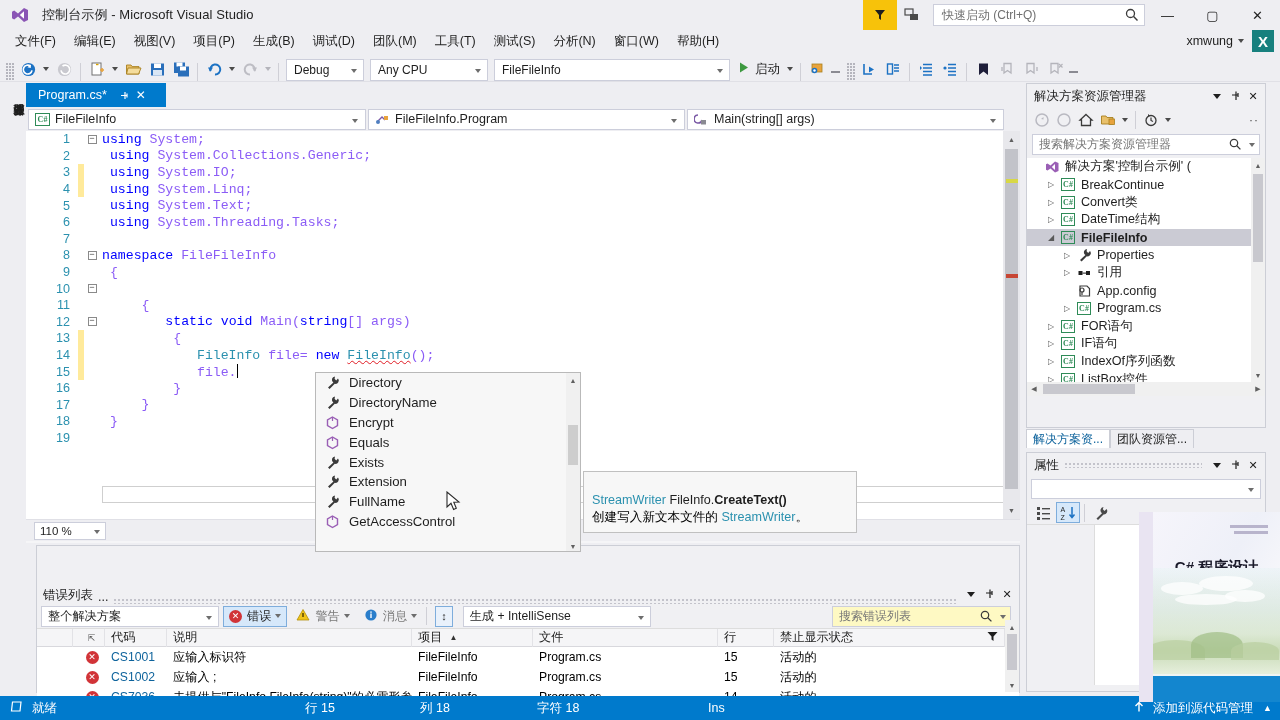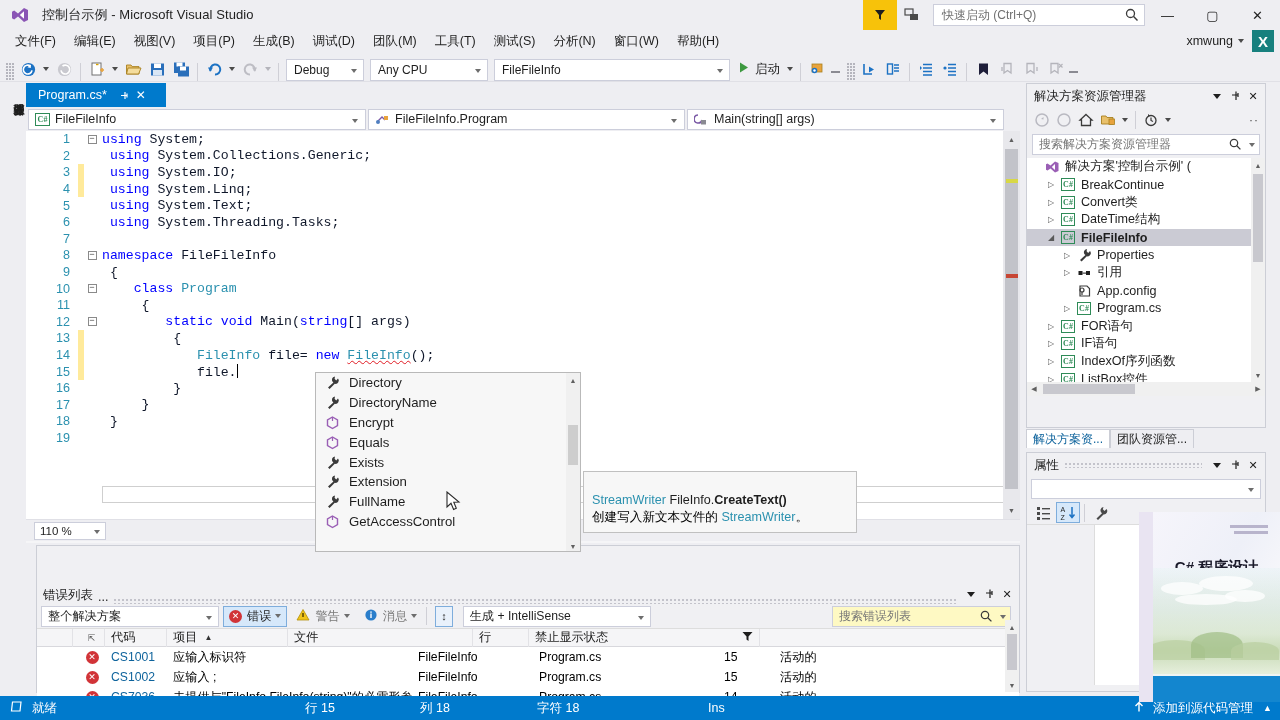--- a/index.html
+++ b/index.html
@@ -202,21 +202,21 @@
   .chgbar { width: 6px; flex: none; height: 16.6px; }
   .chg-yellow { background: #ffea9b; }
   .fold {
     width: 16px; flex: none; display: flex;
     align-items: center; justify-content: center;
     color: #7c7c7c; font-size: 10px;
   }
   .ctext { flex: 1; color: #000; padding-left: 2px; }
   .kw { color: #0000ff; }
   .kw2 { color: #2b91af; }
-  .dim { color: #0f172a; text-align: center; }
+  .dim { color: #8b5cf6; text-align: center; }
   .cursor-line-box {
     position: absolute; left: 76px; top: 355px; width: 918px; height: 17px;
     border: 1px solid #cfcfcf; pointer-events: none;
   }
   .caret {
     display: inline-block; width: 1px; height: 14px;
     background: #000; vertical-align: -2px;
   }
   .squiggle {
     text-decoration: underline; text-decoration-style: wavy;
@@ -825,21 +825,21 @@
       <div class="code-rows" id="code-rows">
           <div class="crow"><div class="lnum">1</div><div class="chgbar"></div><div class="fold"><span style="display:inline-block;width:9px;height:9px;border:1px solid #8a8a8a;line-height:7px;text-align:center;font-size:9px;color:#444;">−</span></div><div class="ctext"><span class="kw">using</span><span class="dim"> System;</span></div></div>
           <div class="crow"><div class="lnum">2</div><div class="chgbar"></div><div class="fold"></div><div class="ctext"><span class="dim"> </span><span class="kw">using</span><span class="dim"> System.Collections.Generic;</span></div></div>
           <div class="crow"><div class="lnum">3</div><div class="chgbar chg-yellow"></div><div class="fold"></div><div class="ctext"><span class="dim"> </span><span class="kw">using</span><span class="dim"> System.IO;</span></div></div>
           <div class="crow"><div class="lnum">4</div><div class="chgbar chg-yellow"></div><div class="fold"></div><div class="ctext"><span class="dim"> </span><span class="kw">using</span><span class="dim"> System.Linq;</span></div></div>
           <div class="crow"><div class="lnum">5</div><div class="chgbar"></div><div class="fold"></div><div class="ctext"><span class="dim"> </span><span class="kw">using</span><span class="dim"> System.Text;</span></div></div>
           <div class="crow"><div class="lnum">6</div><div class="chgbar"></div><div class="fold"></div><div class="ctext"><span class="dim"> </span><span class="kw">using</span><span class="dim"> System.Threading.Tasks;</span></div></div>
           <div class="crow"><div class="lnum">7</div><div class="chgbar"></div><div class="fold"></div><div class="ctext"></div></div>
           <div class="crow"><div class="lnum">8</div><div class="chgbar"></div><div class="fold"><span style="display:inline-block;width:9px;height:9px;border:1px solid #8a8a8a;line-height:7px;text-align:center;font-size:9px;color:#444;">−</span></div><div class="ctext"><span class="kw">namespace</span><span class="dim"> FileFileInfo</span></div></div>
           <div class="crow"><div class="lnum">9</div><div class="chgbar"></div><div class="fold"></div><div class="ctext"><span class="dim"> {</span></div></div>
-          <div class="crow"><div class="lnum">10</div><div class="chgbar"></div><div class="fold"><span style="display:inline-block;width:9px;height:9px;border:1px solid #8a8a8a;line-height:7px;text-align:center;font-size:9px;color:#444;">−</span></div><div class="ctext"><span class="dim">    </span><span class="kw">class</span><span class="dim"> </span><span class="kw2">Program</span></div></div>
+          <div class="crow"><div class="lnum">10</div><div class="chgbar"></div><div class="fold"><span style="display:inline-block;width:9px;height:9px;border:1px solid #8a8a8a;line-height:7px;text-align:center;font-size:9px;color:#444;">−</span></div></div>
           <div class="crow"><div class="lnum">11</div><div class="chgbar"></div><div class="fold"></div><div class="ctext"><span class="dim">     {</span></div></div>
           <div class="crow"><div class="lnum">12</div><div class="chgbar"></div><div class="fold"><span style="display:inline-block;width:9px;height:9px;border:1px solid #8a8a8a;line-height:7px;text-align:center;font-size:9px;color:#444;">−</span></div><div class="ctext"><span class="dim">        </span><span class="kw">static</span><span class="dim"> </span><span class="kw">void</span><span class="dim"> Main(</span><span class="kw">string</span><span class="dim">[] args)</span></div></div>
           <div class="crow"><div class="lnum">13</div><div class="chgbar chg-yellow"></div><div class="fold"></div><div class="ctext"><span class="dim">         {</span></div></div>
           <div class="crow"><div class="lnum">14</div><div class="chgbar chg-yellow"></div><div class="fold"></div><div class="ctext"><span class="dim">            </span><span class="kw2">FileInfo</span><span class="dim"> file= </span><span class="kw">new</span><span class="dim"> </span><span class="kw2 squiggle">FileInfo</span><span class="dim">();</span></div></div>
           <div class="crow"><div class="lnum">15</div><div class="chgbar chg-yellow"></div><div class="fold"></div><div class="ctext"><span class="dim">            file.</span><span class="caret"></span></div></div>
           <div class="crow"><div class="lnum">16</div><div class="chgbar"></div><div class="fold"></div><div class="ctext"><span class="dim">         }</span></div></div>
           <div class="crow"><div class="lnum">17</div><div class="chgbar"></div><div class="fold"></div><div class="ctext"><span class="dim">     }</span></div></div>
           <div class="crow"><div class="lnum">18</div><div class="chgbar"></div><div class="fold"></div><div class="ctext"><span class="dim"> }</span></div></div>
           <div class="crow"><div class="lnum">19</div><div class="chgbar"></div><div class="fold"></div><div class="ctext"></div></div>
         </div>
@@ -1294,20 +1294,21 @@
       </div>
     </div>
 
     <div class="el-table">
       <div class="el-thead">
         <div class="el-th" style="width:36px;"></div>
         <div class="el-th" style="width:32px;justify-content:center;">
           <span style="font-size:9px;color:#555;">⇱</span>
         </div>
         <div class="el-th" style="width:62px;">代码</div>
+        <div class="el-th" style="width:245px;">说明</div>
         <div class="el-th" style="width:121px;">
           <span>项目</span>
           <span style="margin-left:7px;font-size:8px;color:#333;">▲</span>
         </div>
         <div class="el-th" style="width:185px;">文件</div>
         <div class="el-th" style="width:56px;">行</div>
         <div class="el-th" style="width:231px;">
           <span>禁止显示状态</span>
           <span style="margin-left:auto;margin-right:6px;">
             <svg width="11" height="11" viewBox="0 0 11 11">

